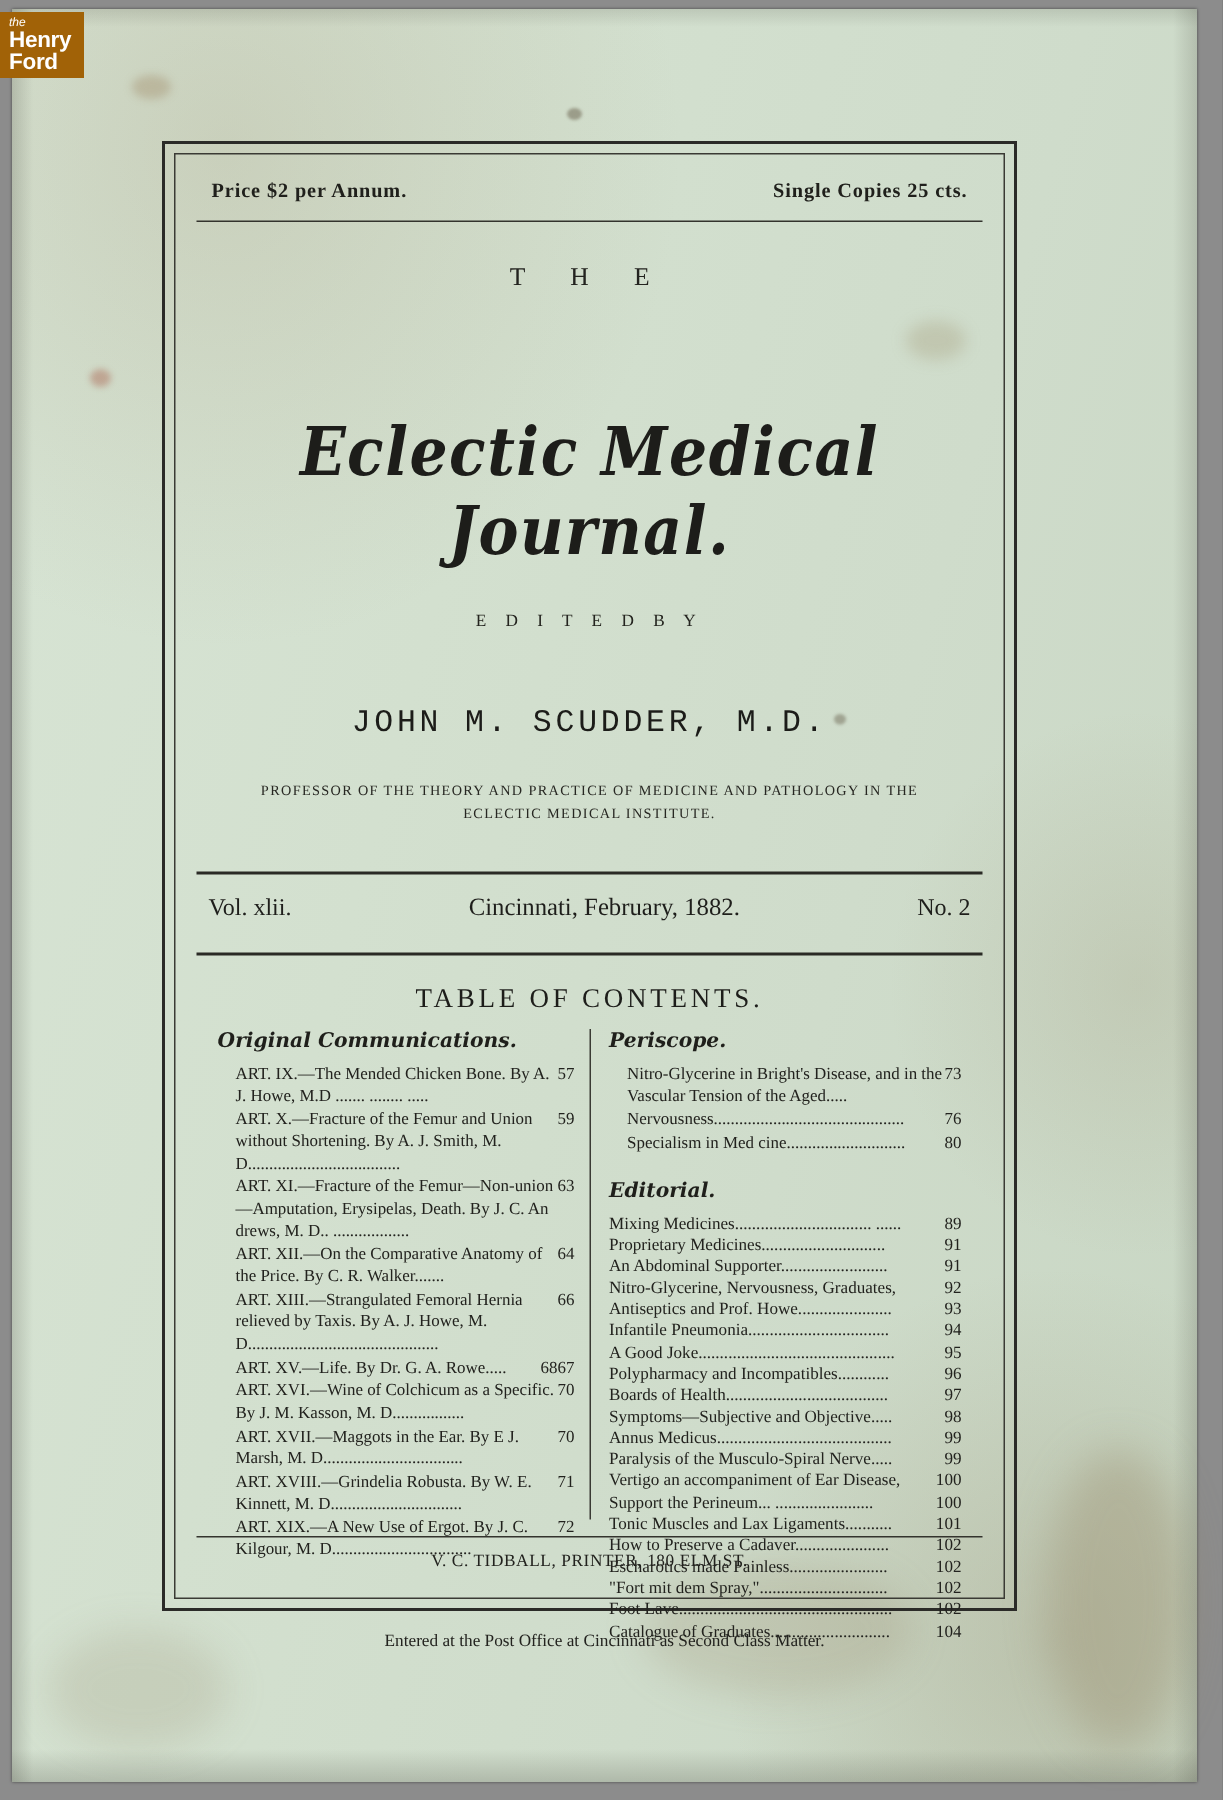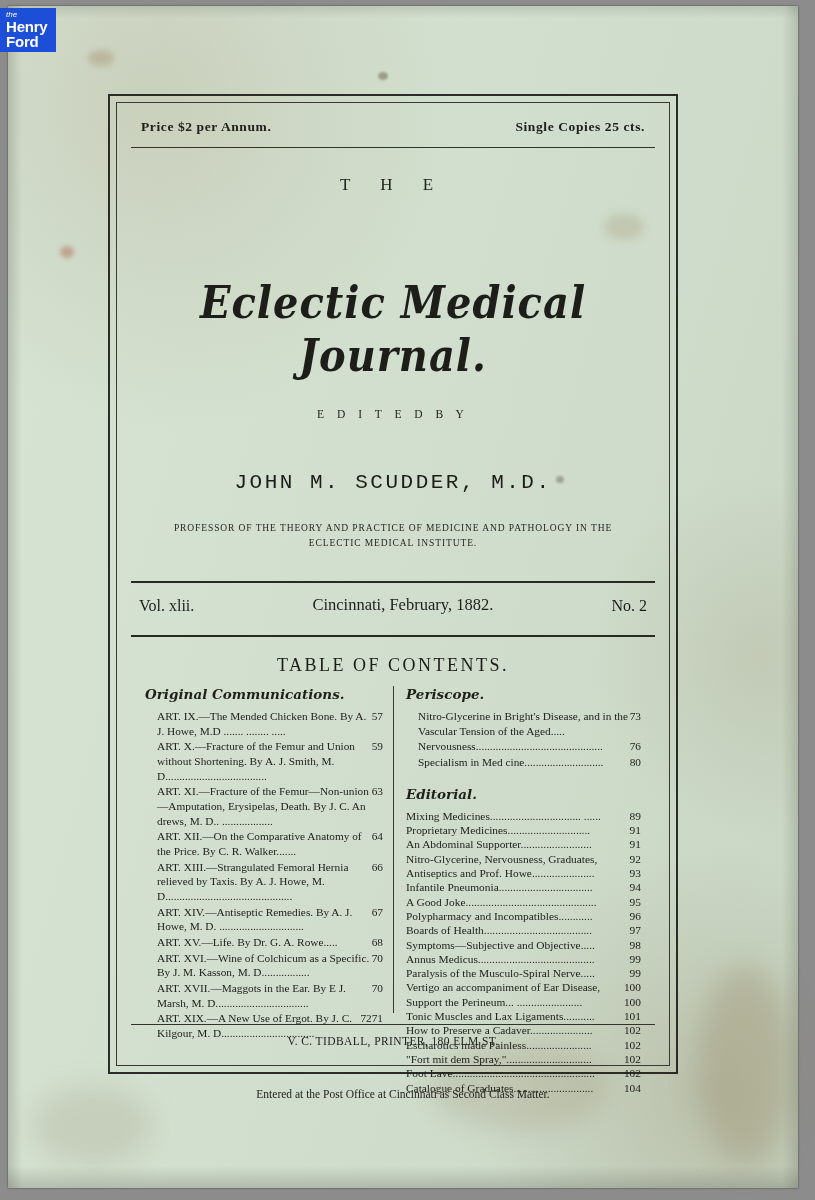--- a/index.html
+++ b/index.html
@@ -47,21 +47,21 @@
     pointer-events: none;
   }
 
   
   .logo {
     position: absolute;
     left: 0px;
     top: 8px;
     width: 56px;
     height: 44px;
-    background: #1d4ed8;
+    background: #a16207;
     color: #ffffff;
     font-family: "Liberation Sans", sans-serif;
     line-height: 1.0;
     padding: 3px 4px 4px 6px;
     box-sizing: border-box;
     z-index: 40;
   }
   .logo .the {
     font-size: 8px;
     font-style: italic;
@@ -305,25 +305,25 @@
         <div class="cols">
 
           <div class="col left">
             <div class="col-heading">Original Communications.</div>
             <div>
               <div class="entry"><span class="pnum">57</span><span>ART. IX.—The Mended Chicken Bone. By A. J. Howe, M.D ....... ........ .....</span></div>
               <div class="entry"><span class="pnum">59</span><span>ART. X.—Fracture of the Femur and Union without Shortening. By A. J. Smith, M. D....................................</span></div>
               <div class="entry"><span class="pnum">63</span><span>ART. XI.—Fracture of the Femur—Non-union—Amputation, Erysipelas, Death. By J. C. An drews, M. D.. ..................</span></div>
               <div class="entry"><span class="pnum">64</span><span>ART. XII.—On the Comparative Anatomy of the Price.  By C. R. Walker.......</span></div>
               <div class="entry"><span class="pnum">66</span><span>ART. XIII.—Strangulated Femoral Hernia relieved by Taxis.  By A. J. Howe, M. D.............................................</span></div>
-              <div class="entry"><span class="pnum">67</span><span>ART. XIV.—Antiseptic Remedies.  By A. J. Howe, M. D. ..............................</span></div>
+              <div class="entry"><span class="pnum">67</span></div>
               <div class="entry"><span class="pnum">68</span><span>ART. XV.—Life.  By Dr. G. A. Rowe.....</span></div>
               <div class="entry"><span class="pnum">70</span><span>ART. XVI.—Wine of Colchicum as a Specific.  By J. M. Kasson, M. D.................</span></div>
               <div class="entry"><span class="pnum">70</span><span>ART. XVII.—Maggots in the Ear.   By E J. Marsh, M. D.................................</span></div>
-              <div class="entry"><span class="pnum">71</span></div>
+              <div class="entry"><span class="pnum">71</span><span>ART. XVIII.—Grindelia Robusta.  By W. E. Kinnett, M. D...............................</span></div>
               <div class="entry"><span class="pnum">72</span><span>ART. XIX.—A New Use of Ergot.  By J. C. Kilgour, M. D.................................</span></div>
             </div>
           </div>
 
           <div class="col right">
             <div class="col-heading">Periscope.</div>
             <div>
               <div class="entry"><span class="pnum">73</span><span>Nitro-Glycerine in Bright's Disease, and in the Vascular Tension of the Aged.....</span></div>
               <div class="entry"><span class="pnum">76</span><span>Nervousness.............................................</span></div>
               <div class="entry"><span class="pnum">80</span><span>Specialism in Med cine............................</span></div>

